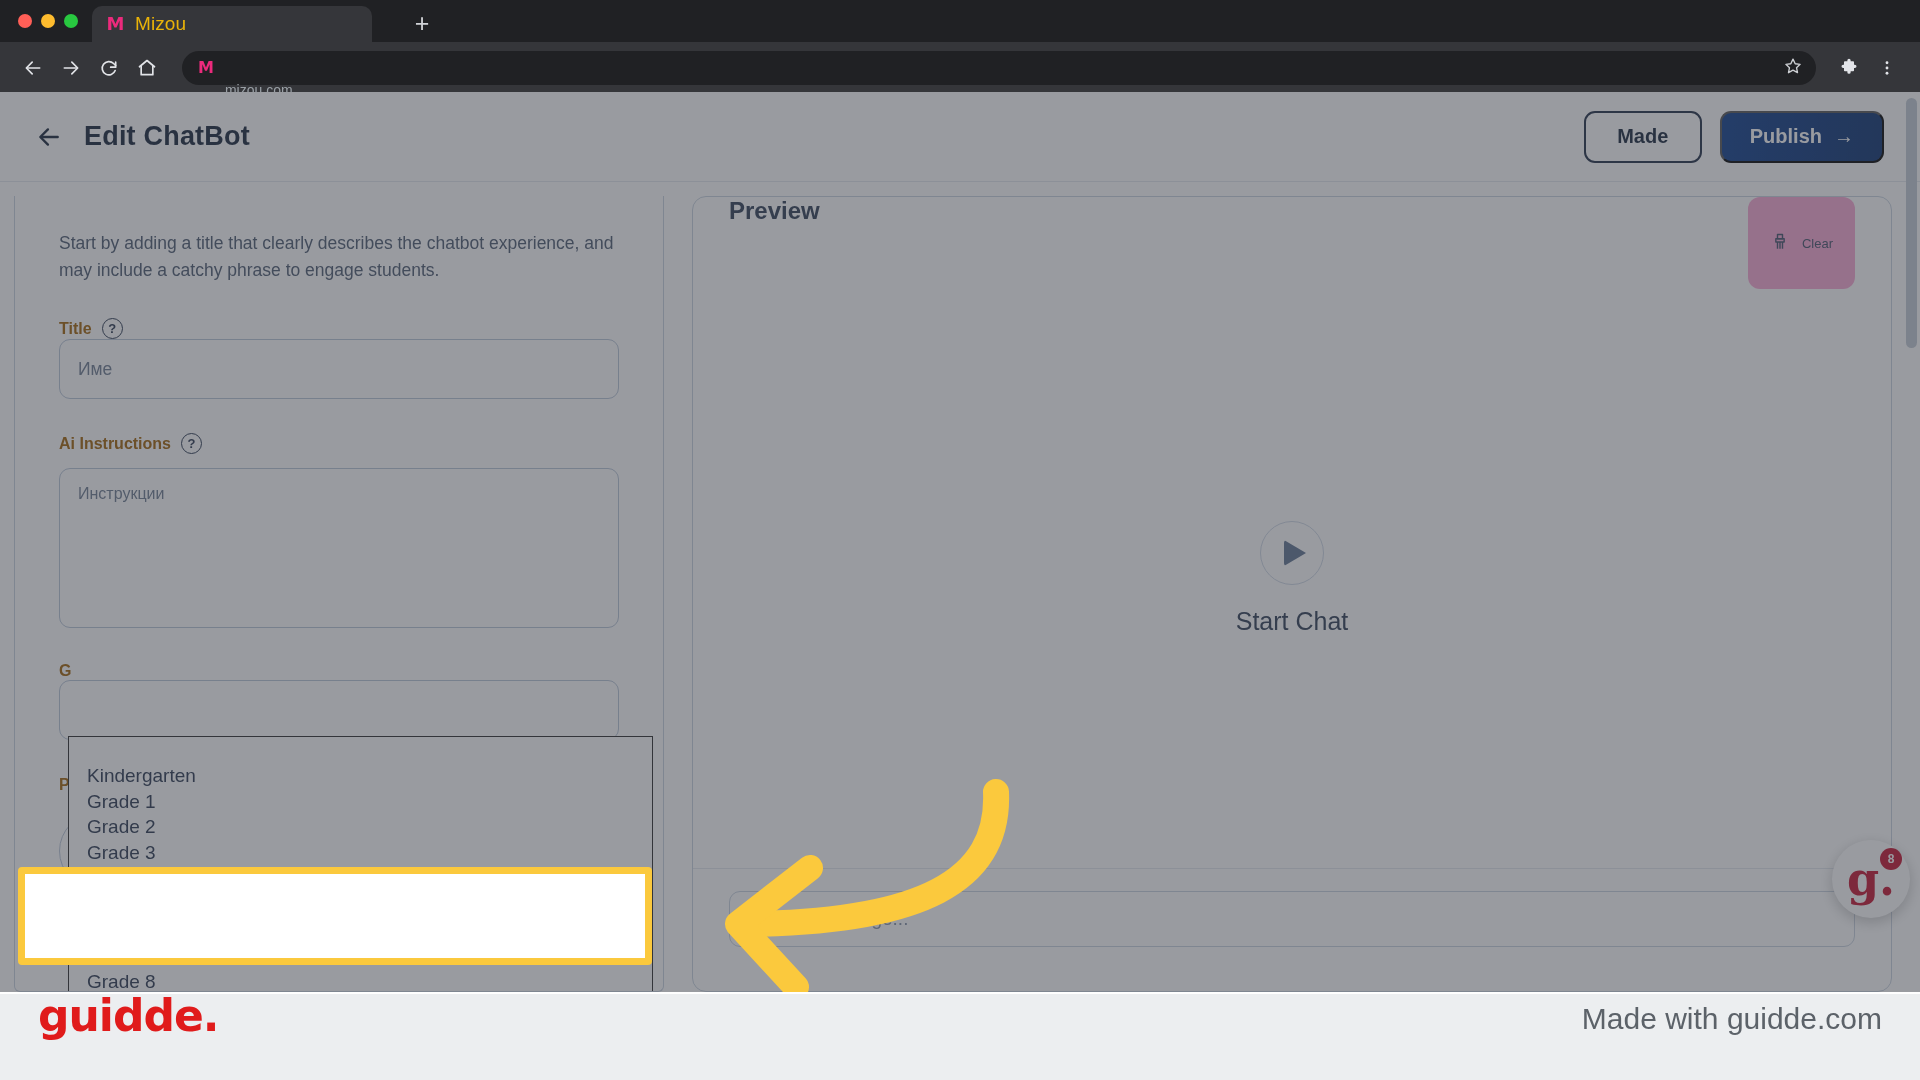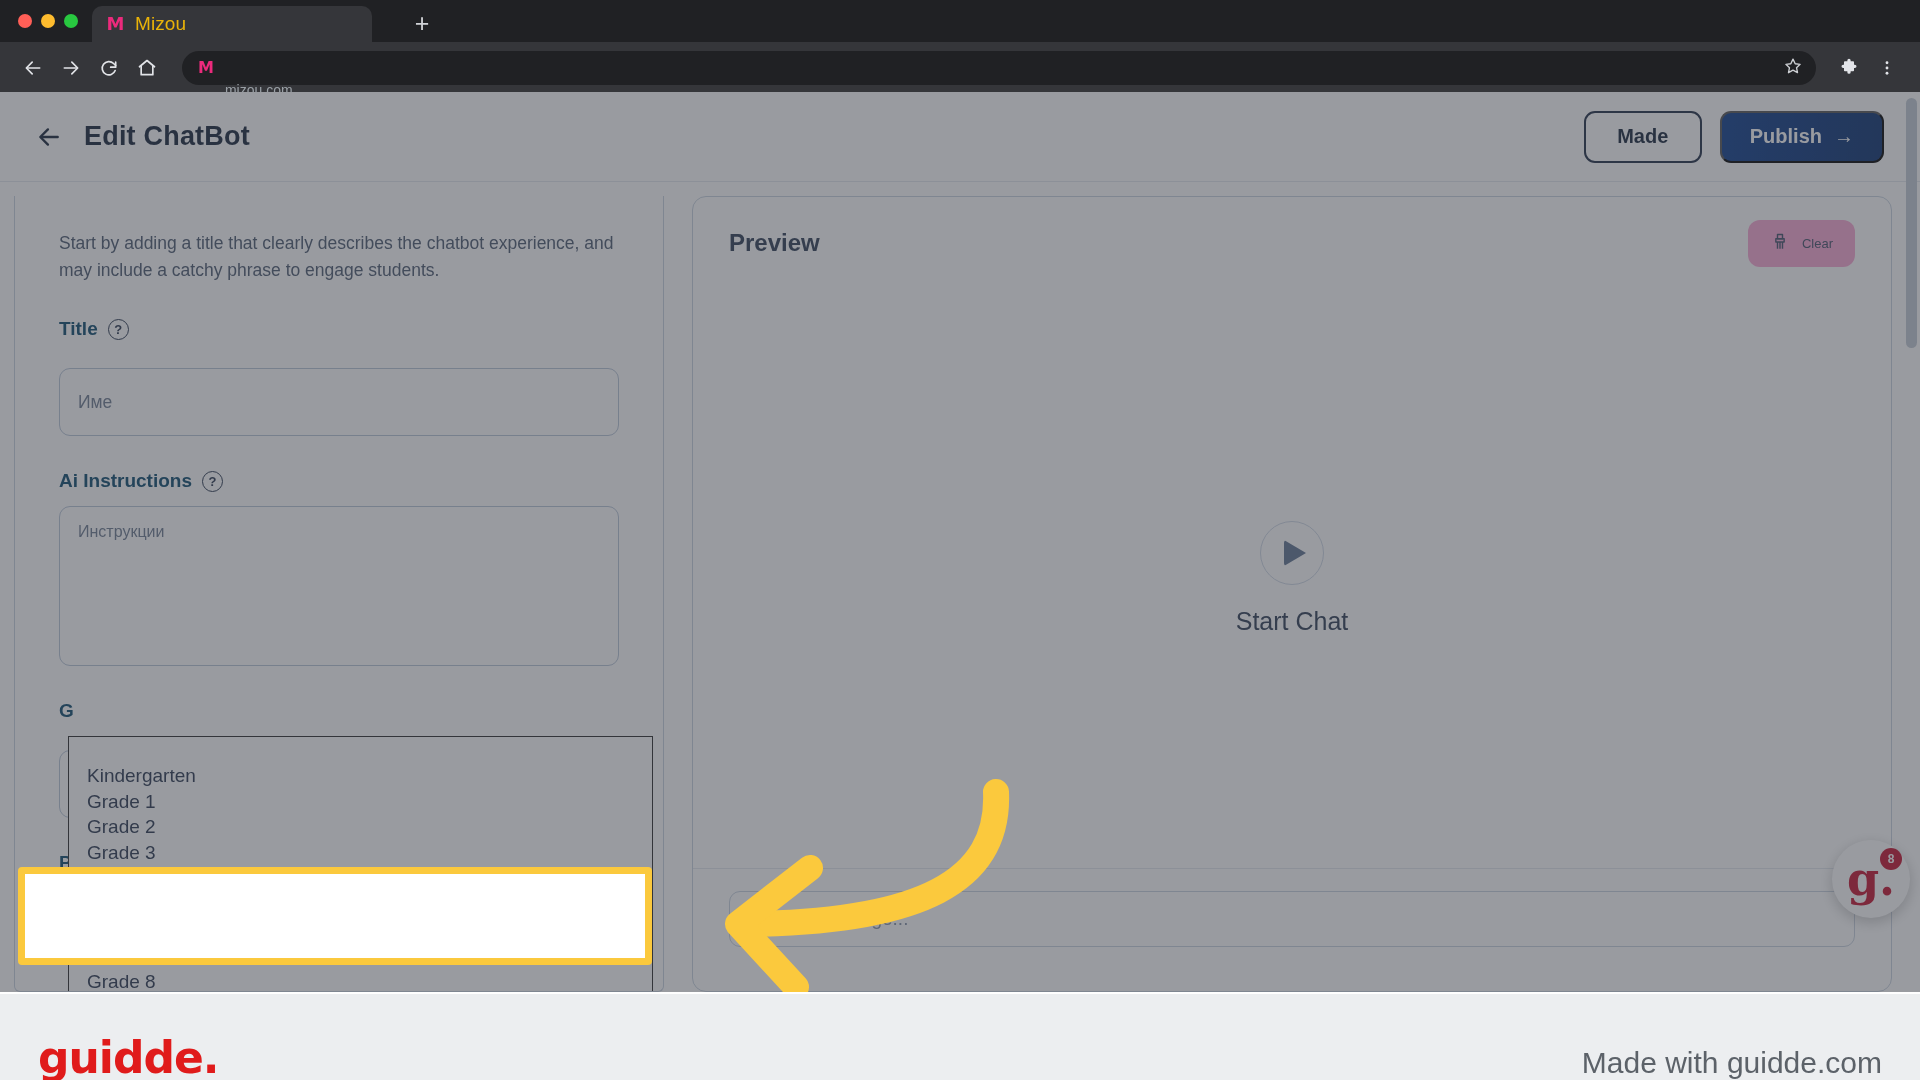--- a/index.html
+++ b/index.html
@@ -92,28 +92,28 @@
   .body-split { display:flex; gap: 0; height: 810px; padding: 14px 0 0 0; position:relative; }
 
   
   .formpanel {
     width: 650px; margin-left: 14px; border: 1px solid #c9d3e0; border-top:none;
     border-radius: 0 0 6px 6px; padding: 34px 44px 0 44px; position: relative; background:#fff;
     height: 796px; overflow: hidden;
   }
   .helper { font-size: 17.5px; line-height: 1.55; color:#4c5a70; max-width: 585px;}
   .fieldlabel { display:flex; align-items:center; gap:10px; margin-top: 34px; }
-  .fieldlabel .lbl { font-size: 19px; font-weight:700; color:#0c4a6e;}
+  .fieldlabel .lbl { font-size: 16px; font-weight:700; color:#a16207;}
   .qmark {
     width: 21px; height: 21px; border-radius:50%; border:1.6px solid #2a3850;
     display:inline-flex; align-items:center; justify-content:center;
     font-size:13px; font-weight:700; color:#2a3850;
   }
   .txtinput {
-    margin-top: 28px; height: 68px; border:1.4px solid #b9c6d8; border-radius: 11px;
+    margin-top: 0; height: 60px; border:1.4px solid #b9c6d8; border-radius: 11px;
     display:flex; align-items:center; padding: 0 18px; color:#6d7b90; font-size:17.5px;
     background:#fff;
   }
   .txtarea {
     margin-top: 14px; height: 160px; border:1.4px solid #b9c6d8; border-radius: 11px;
     padding: 16px 18px; color:#6d7b90; font-size:16px; background:#fff;
   }
   .grade-row { margin-top: 26px; }
   .persona-row { margin-top: 18px; display:flex; align-items:center; gap:18px; }
   .img-circle {
@@ -131,21 +131,21 @@
     background: #ffffff; border: 1px solid #2b2b2b; z-index: 30;
     padding: 26px 0 10px 0; overflow:hidden;
   }
   .dd-item { font-size: 19px; color:#2a3850; padding: 0 0 0 18px; line-height: 25.7px; }
 
   
   .previewpanel {
     flex: 1; margin: 0 28px 0 28px; border:1px solid #c9d3e0; border-radius: 14px;
     background:#fff; display:flex; flex-direction:column; height: 796px; position:relative;
   }
-  .preview-head { height: 92px; display:flex; align-items:center; padding: 0 36px; }
+  .preview-head { height: 92px; display:flex; padding: 0 36px; }
   .preview-title { font-size: 24px; font-weight:600; color:#2e3d55; }
   .clear-btn {
     margin-left:auto; display:flex; align-items:center; gap:12px;
     background:#f9a8d4; border-radius: 12px; padding: 12px 22px;
     color:#44506a; font-size:13px;
   }
   .preview-body { flex:1; display:flex; flex-direction:column; align-items:center; justify-content:center; gap: 22px;}
   .play-circle {
     width: 64px; height: 64px; border-radius:50%; border:1.5px solid #cfd8e6;
     display:flex; align-items:center; justify-content:center;
@@ -186,21 +186,21 @@
   .spot-inner { position:absolute; left: -25px; top: -241px; width: 650px; }
 
   .arrow-svg { position:absolute; z-index: 61; left: 700px; top: 680px; pointer-events:none;}
 
   
   .pagescroll { position:absolute; right: 3px; top: 6px; width: 11px; height: 250px; border-radius:6px; background:#7c828c; z-index: 55;}
 
   
   .footer {
     position:absolute; left:0; bottom:0; width:1920px; height: 86px;
-    background:#eceef0; display:flex; align-items:flex-end; padding: 0 38px;
+    background:#eceef0; display:flex; align-items:flex-start; padding: 0 38px;
   }
   .footer-logo {
     font-family:"DejaVu Sans", sans-serif; font-size: 44px; font-weight: 700;
     color:#e01b1b; letter-spacing:-1px; line-height:1;
   }
   .footer-made { margin-left:auto; font-size: 30px; color:#5c6269;margin-top:8px; }
 </style>
 </head>
 <body>
 

